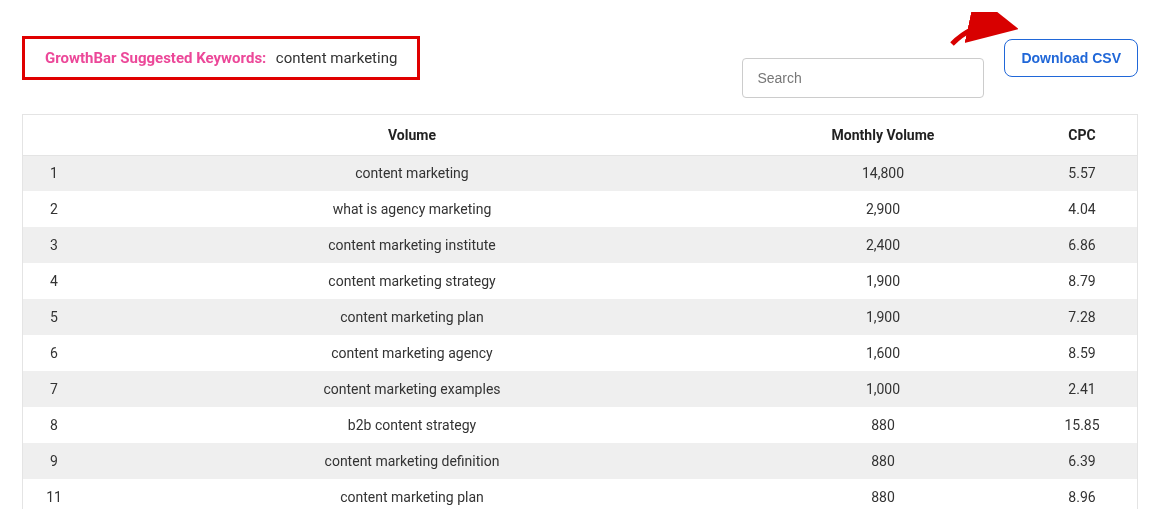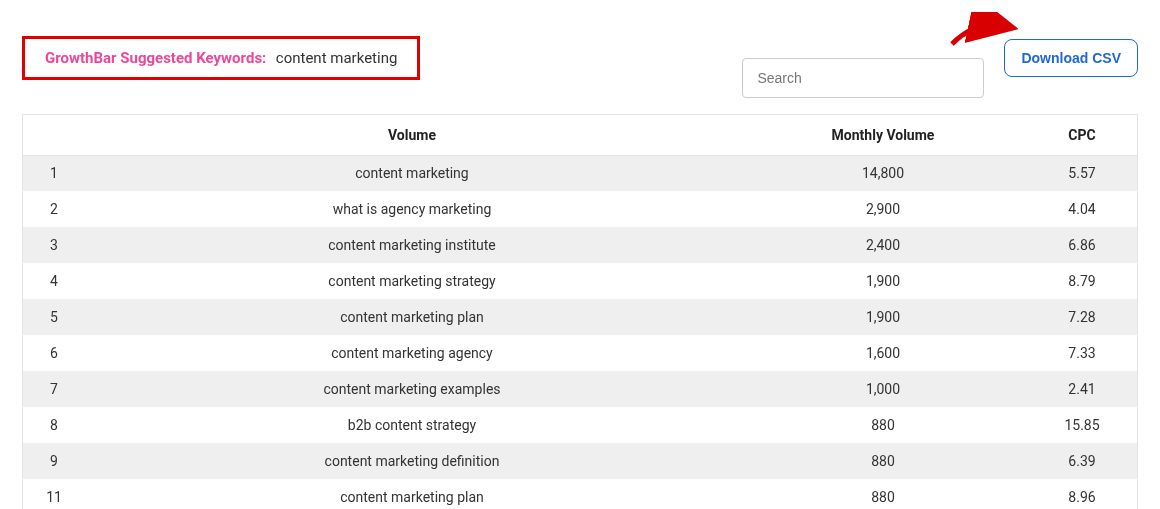--- a/index.html
+++ b/index.html
@@ -179,21 +179,21 @@
           <tr>
             <td>5</td>
             <td>content marketing plan</td>
             <td>1,900</td>
             <td>7.28</td>
           </tr>
           <tr>
             <td>6</td>
             <td>content marketing agency</td>
             <td>1,600</td>
-            <td>7.33</td>
+            <td>8.59</td>
           </tr>
           <tr>
             <td>7</td>
             <td>content marketing examples</td>
             <td>1,000</td>
             <td>2.41</td>
           </tr>
           <tr>
             <td>8</td>
             <td>b2b content strategy</td>

